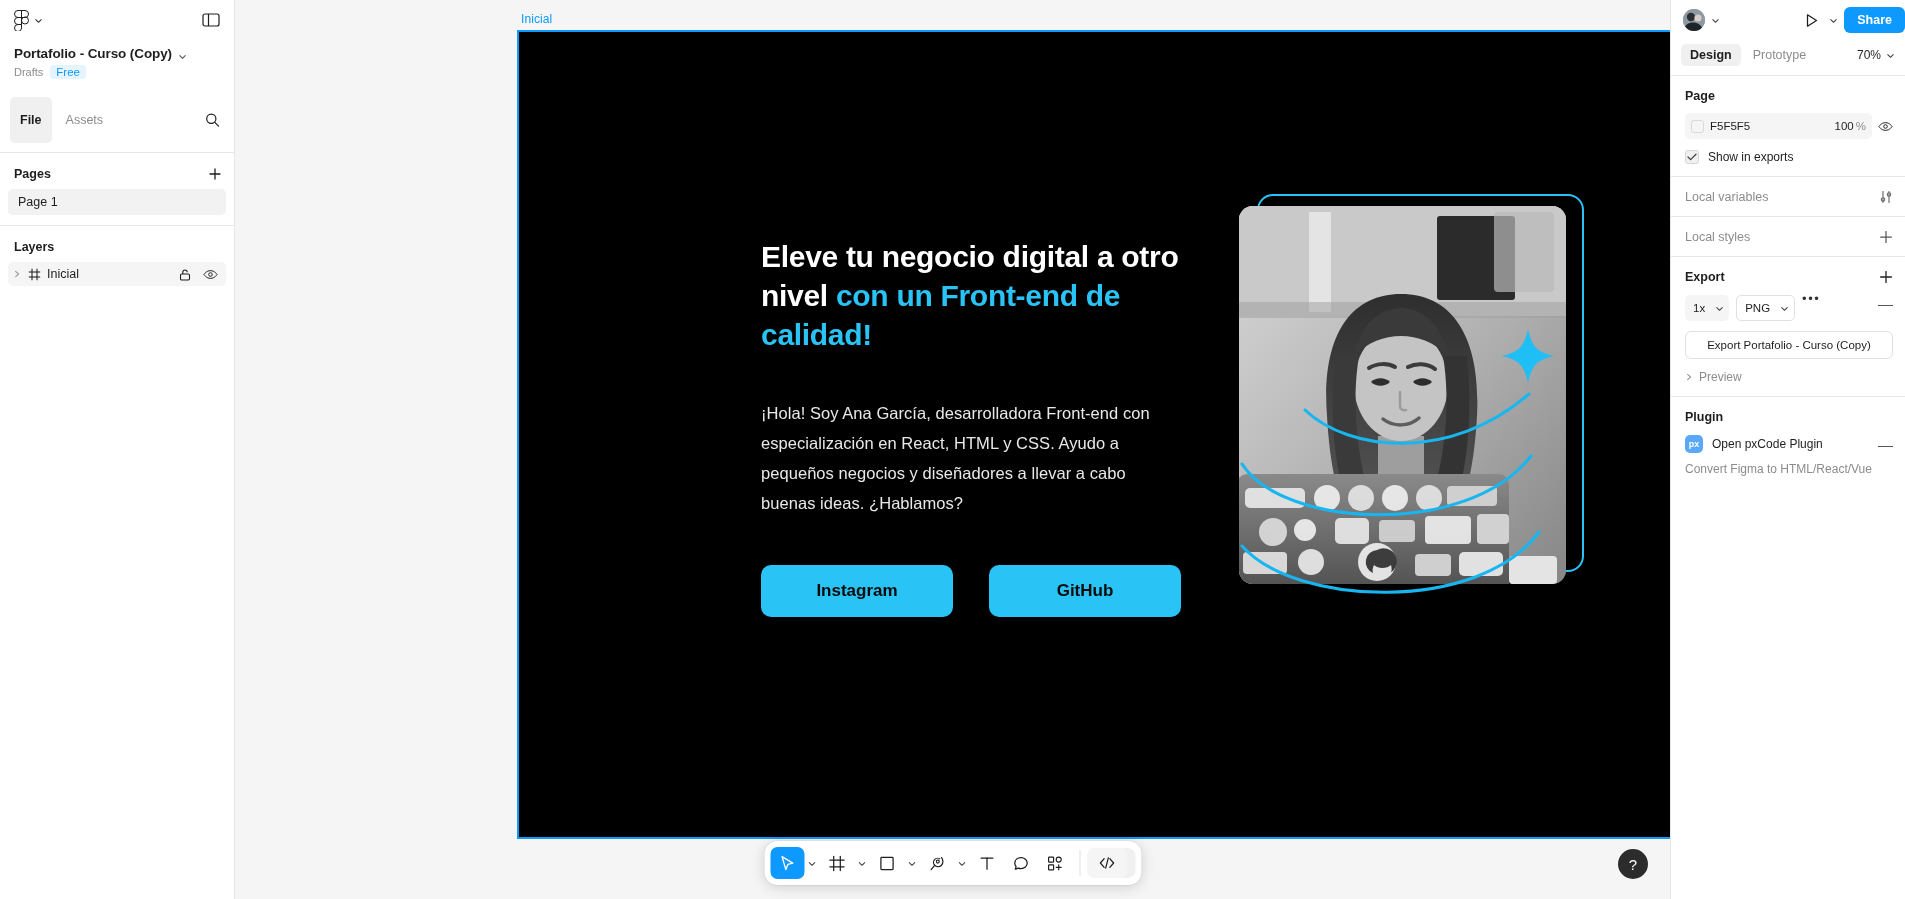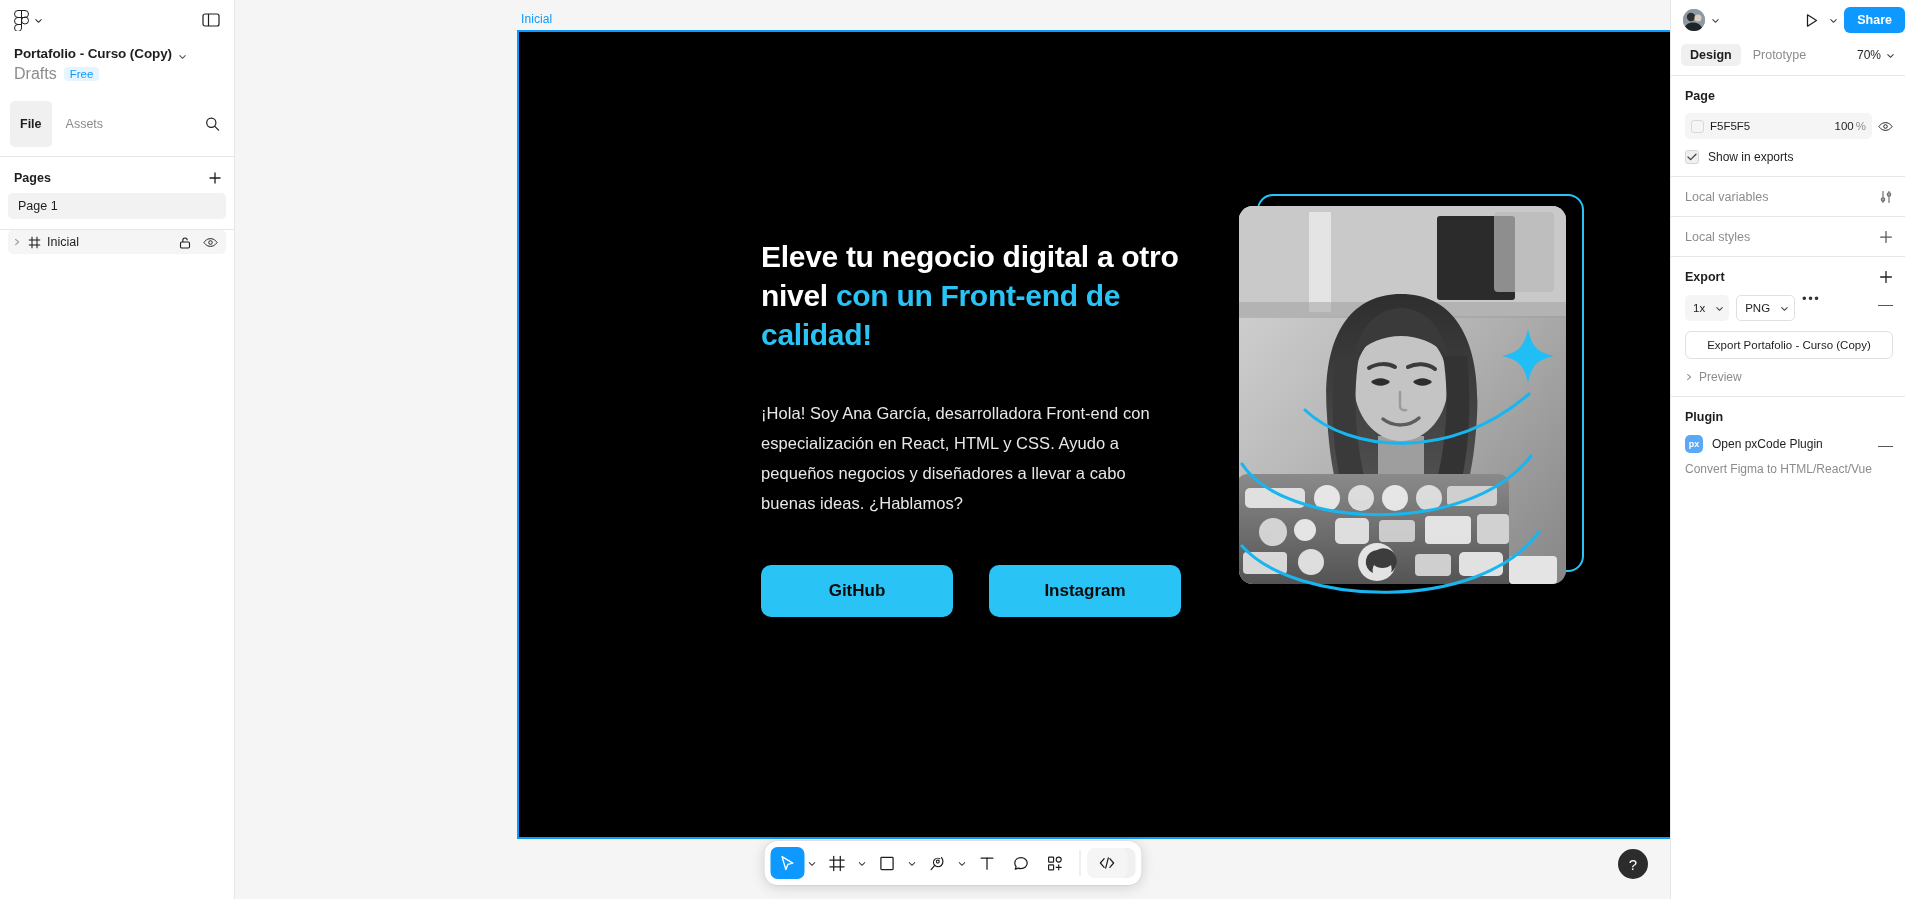--- a/index.html
+++ b/index.html
@@ -30,21 +30,21 @@
   .panel-toggle-icon { width: 18px; height: 16px; display: block; }
 
   .lp-filename-block { padding: 6px 14px 0 14px; }
   .lp-filename {
     display: flex; align-items: flex-end; gap: 6px;
   }
   .lp-filename-text {
     font-size: 13.5px; font-weight: bold; color: #1e1e1e; letter-spacing: -0.1px;
   }
   .lp-meta { display: flex; align-items: center; gap: 7px; margin-top: 4px; }
-  .lp-meta-drafts { font-size: 16px; color: #8c8c8c; }
+  .lp-meta-drafts { font-size: 11px; color: #8c8c8c; }
   .lp-meta-free {
     font-size: 11.5px; color: #0d99ff; background: #e5f4ff;
     padding: 1px 6px; border-radius: 4px; font-weight: 500;
   }
 
   .lp-tabs {
     display: flex; align-items: center; gap: 4px;
     padding: 10px 14px 9px 10px; margin-top: 8px;
     border-bottom: 1px solid #e6e6e6; position: relative;
   }
@@ -314,20 +314,23 @@
     <div class="lp-section-title with-add">
       <span>Pages</span>
       <svg class="plus-btn" viewBox="0 0 14 14">
         <line x1="7" y1="2" x2="7" y2="12" stroke="#1e1e1e" stroke-width="1.3" stroke-linecap="round"></line>
         <line x1="2" y1="7" x2="12" y2="7" stroke="#1e1e1e" stroke-width="1.3" stroke-linecap="round"></line>
       </svg>
     </div>
     <div class="page-row selected">Page 1</div>
     <div class="lp-divider"></div>
 
+    <div class="lp-section-title">
+      <span>Layers</span>
+    </div>
 
     <div class="layer-row">
       <span class="layer-caret">
         <svg width="8" height="8" viewBox="0 0 8 8">
           <path d="M2.6 1.3L5.6 4l-3 2.7" fill="none" stroke="#9a9a9a" stroke-width="1.1" stroke-linecap="round" stroke-linejoin="round"></path>
         </svg>
       </span>
       <svg class="layer-frame-icon" viewBox="0 0 13 13">
         <g stroke="#1e1e1e" stroke-width="1.05">
           <line x1="4" y1="0.8" x2="4" y2="12.2"></line>
@@ -354,22 +357,22 @@
 
     <div class="artboard-wrap">
       <div class="artboard">
 
         <div class="hero-text-col">
           <div class="hero-h1">
             <span>Eleve tu negocio digital a otro nivel </span><span class="accent">con un Front-end de calidad!</span>
           </div>
           <div class="hero-p">¡Hola! Soy Ana García, desarrolladora Front-end con especialización en React, HTML y CSS. Ayudo a pequeños negocios y diseñadores a llevar a cabo buenas ideas. ¿Hablamos?</div>
           <div class="hero-btns">
+            <button class="hero-btn">Instagram</button>
             <button class="hero-btn">GitHub</button>
-            <button class="hero-btn">Instagram</button>
           </div>
         </div>
 
         <div class="photo-zone">
           <div class="photo-outline"></div>
 
           <div class="photo-frame">
             <svg viewBox="0 0 327 378" preserveAspectRatio="xMidYMid slice">
               <defs>
                 <linearGradient id="bgG" x1="0" y1="0" x2="1" y2="1">

